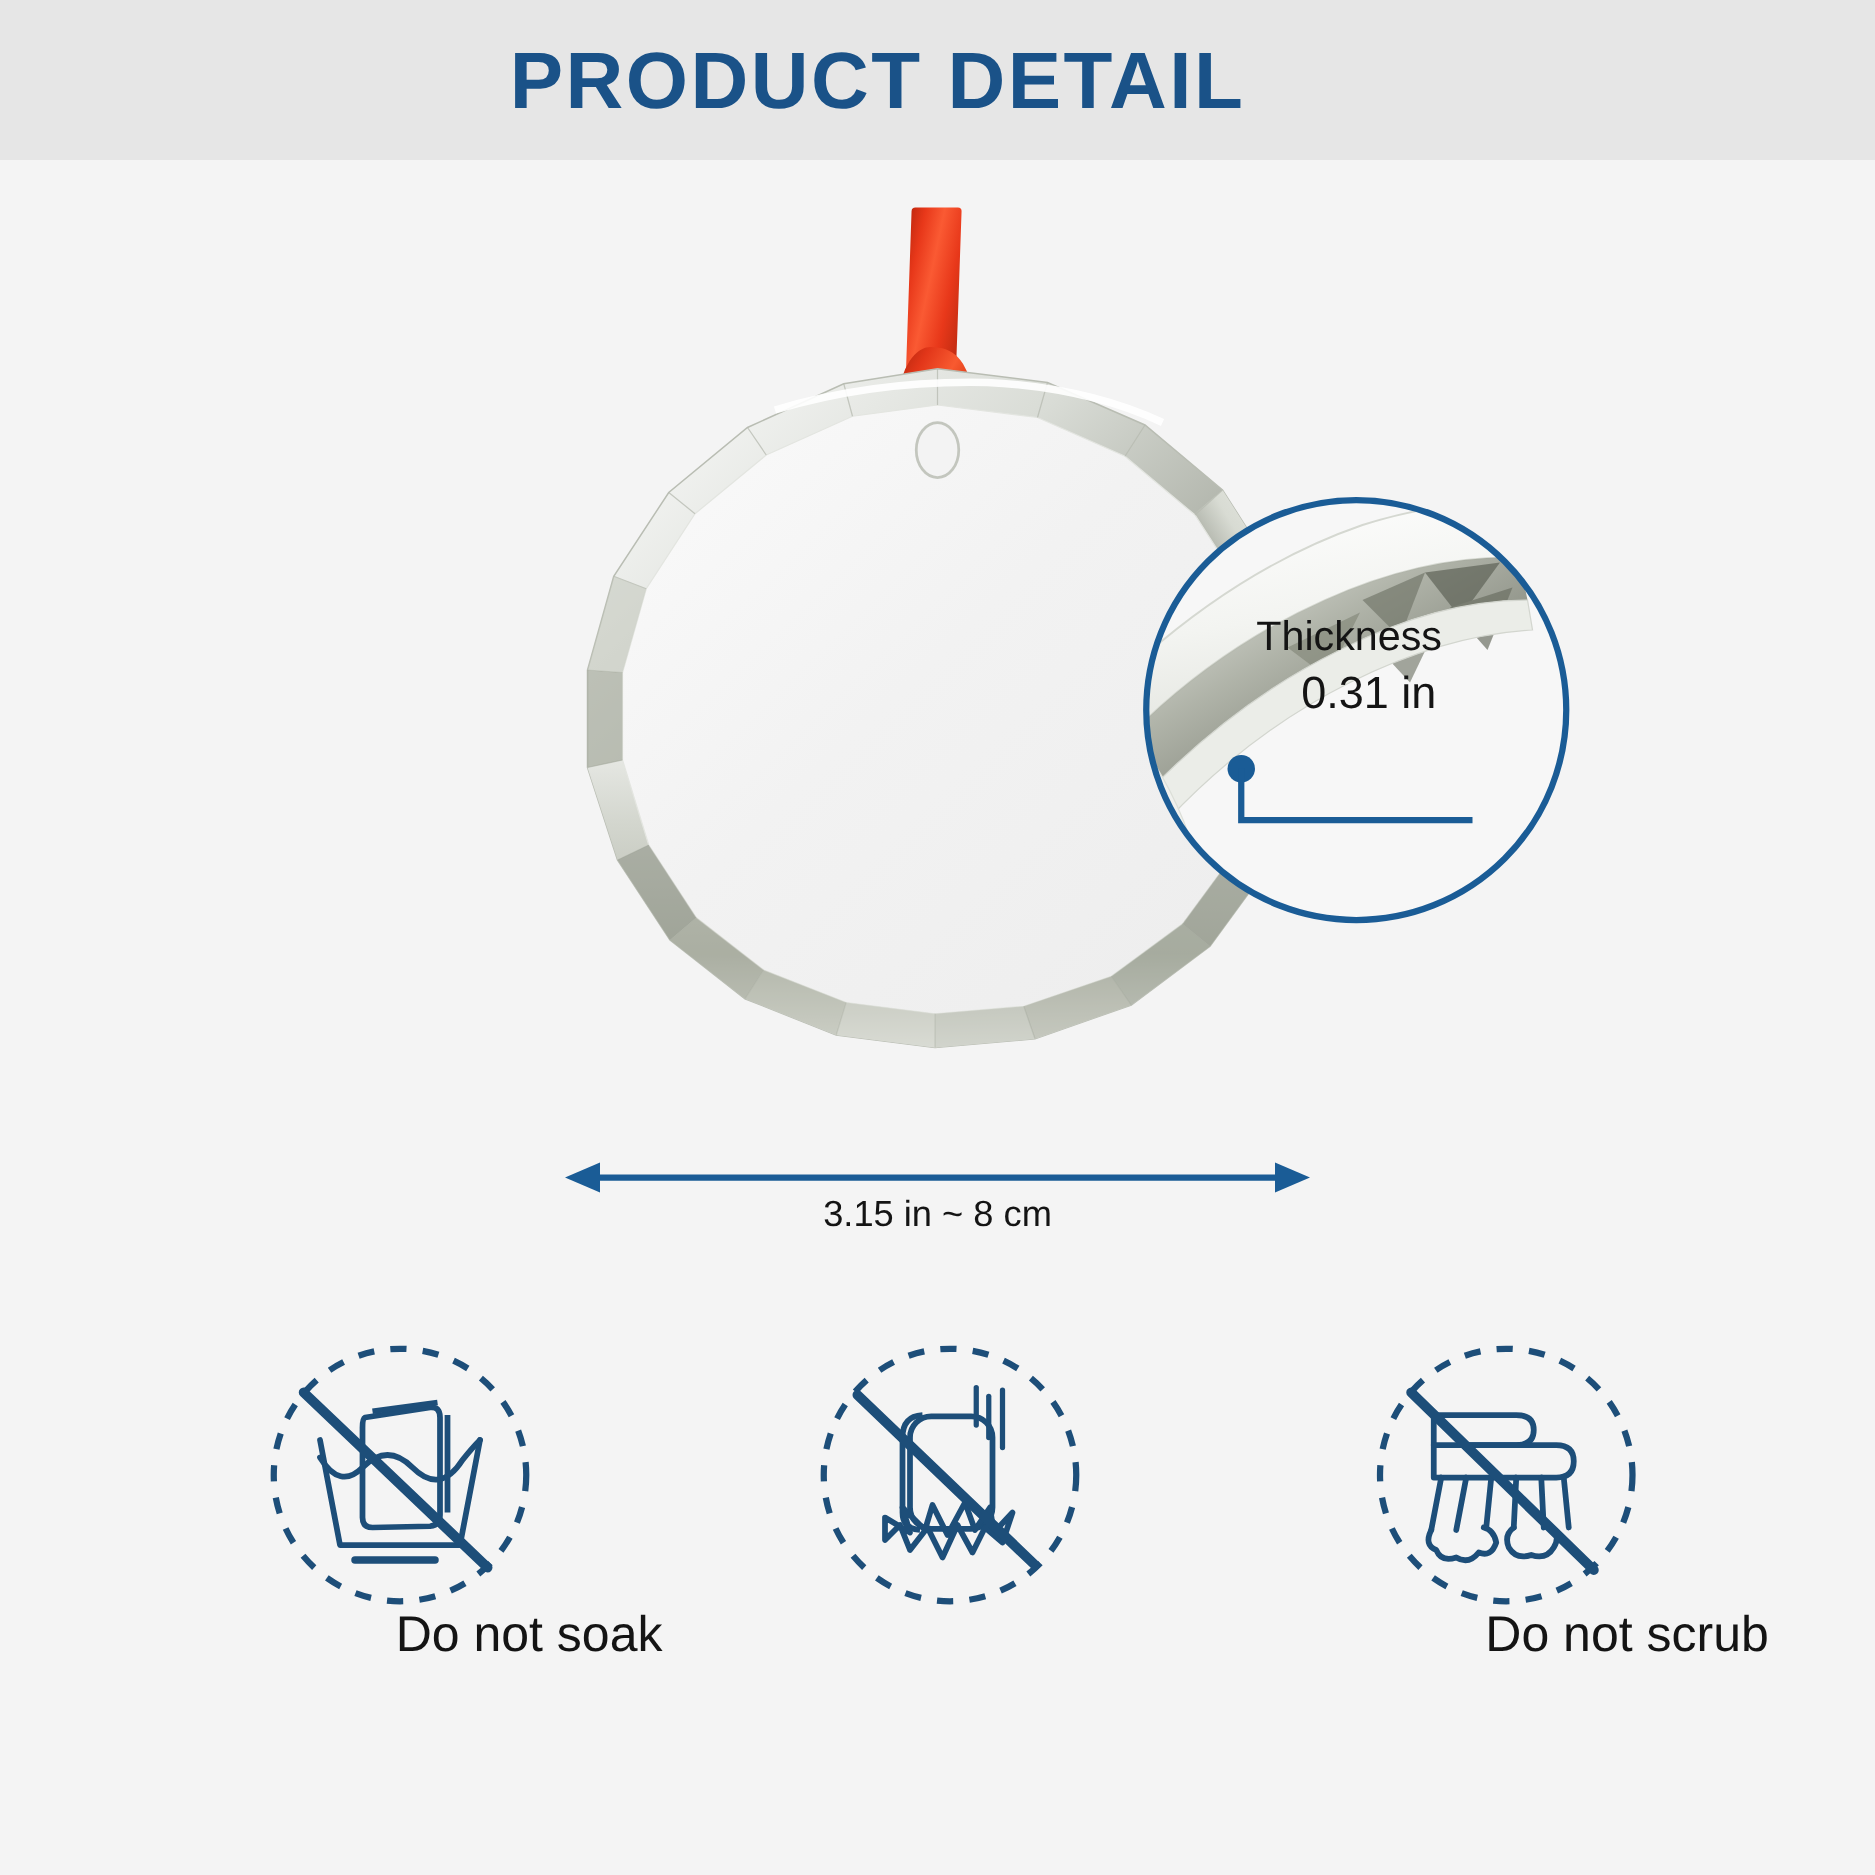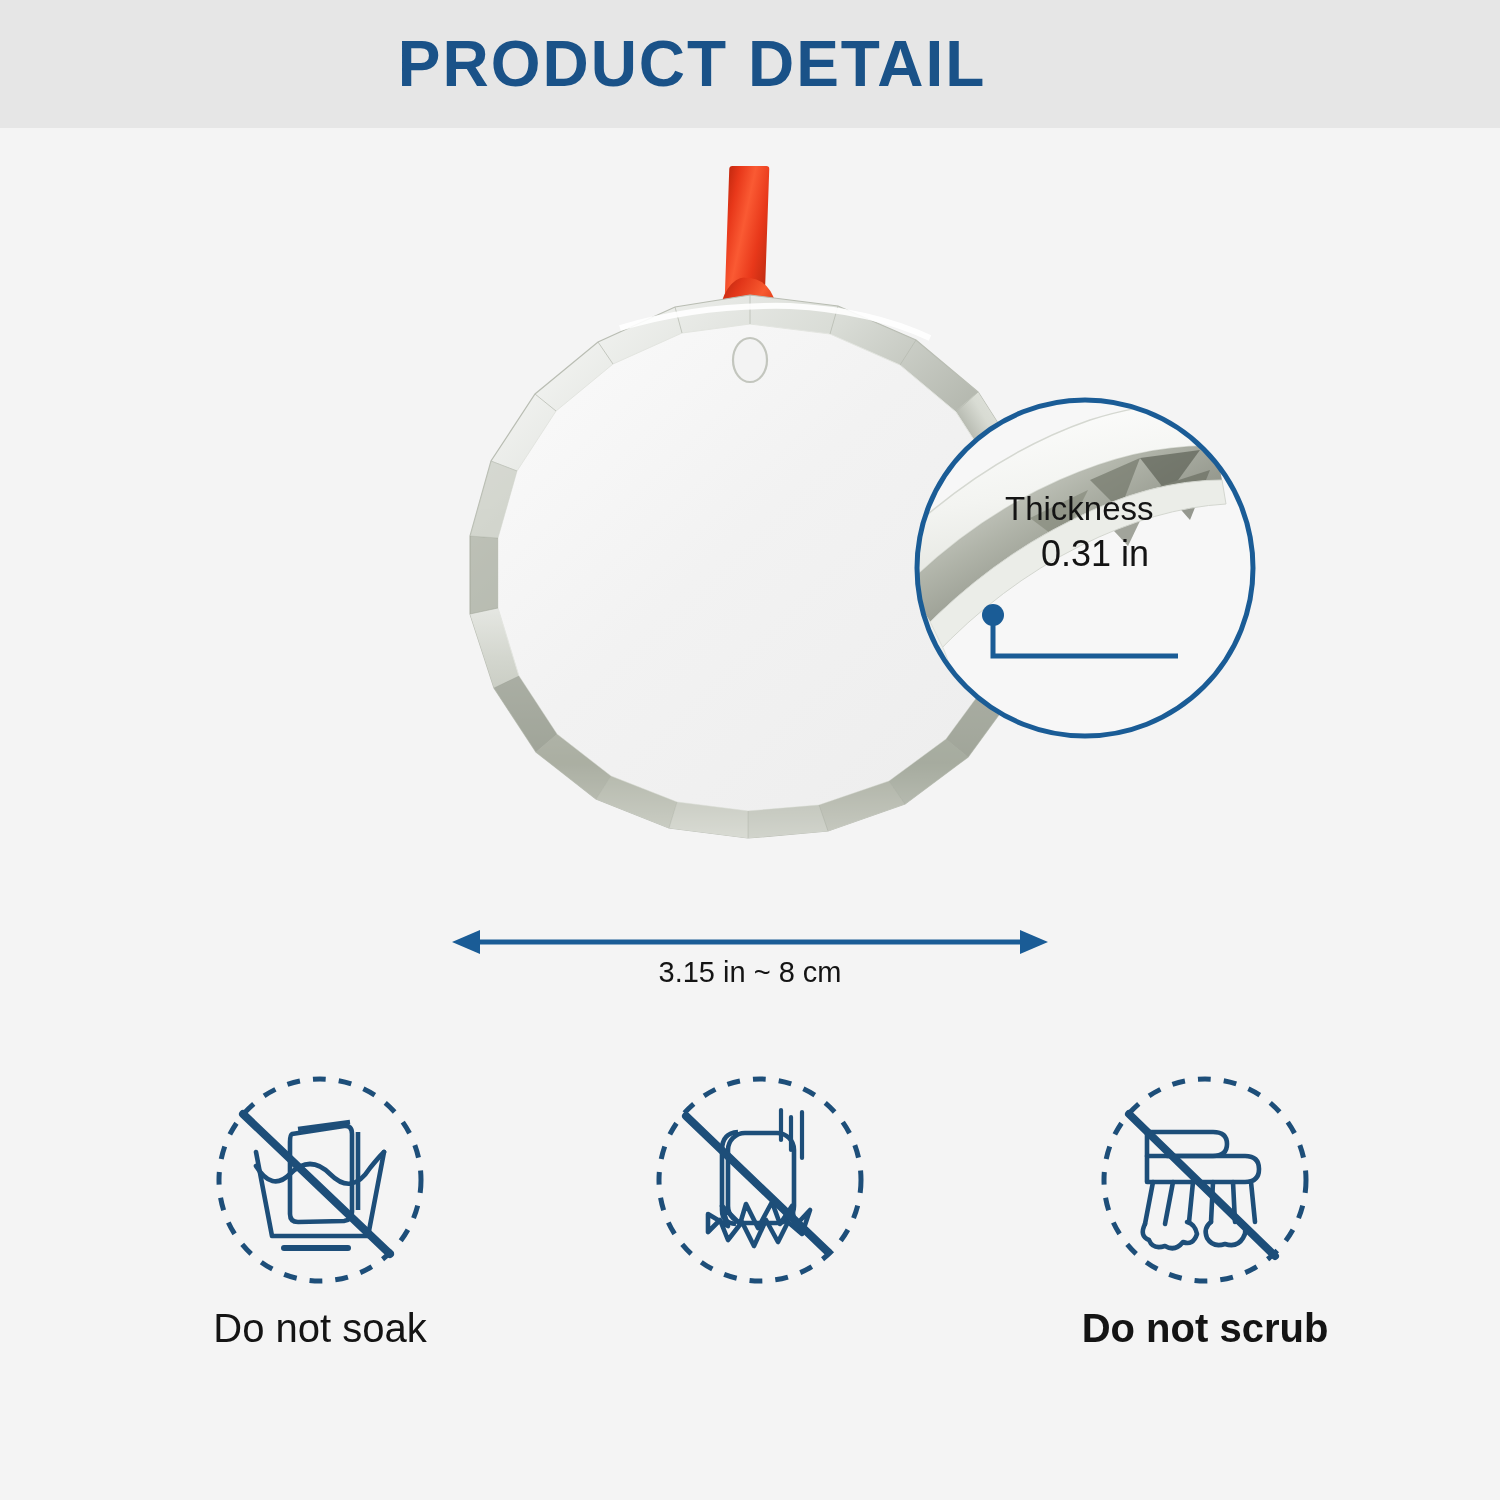--- a/index.html
+++ b/index.html
@@ -18,30 +18,31 @@
   
   .header-band {
     position: absolute;
     left: 0; top: 0;
     width: 1500px;
     height: 128px;
     background: #e6e6e6;
   }
   .page-title {
     position: absolute;
-    left: 12px; top: 22px;
+    left: 0; top: 22px;
     width: 1360px;
     text-align: center;
     font-size: 64px;
     font-weight: bold;
     letter-spacing: 2px;
     color: #1a5288;
     font-family: "Liberation Sans", sans-serif;
     line-height: 84px;
     white-space: nowrap;
+    padding-left: 22px;
   }
 
   
   .stage {
     position: absolute;
     left: 0; top: 128px;
     width: 1500px;
     height: 930px;
   }
 
@@ -132,32 +133,32 @@
     height: 400px;
   }
   .care-item {
     position: absolute;
     top: 0;
     width: 400px;
     height: 400px;
   }
   .care-item.i0 { left: 110px; }
   .care-item.i1 { left: 550px; }
-  .care-item.i2 { left: 995px; font-weight: bold; }
+  .care-item.i2 { left: 995px; }
 
   .care-icon-box {
     position: absolute;
     left: 100px; top: 10px;
     width: 220px; height: 220px;
   }
   .care-caption {
     position: absolute;
-    left: 0; top: 244px;
+    left: 0; top: 224px;
     width: 420px;
-    text-align: center;
+    text-align: right;
     font-size: 40px;
     line-height: 48px;
     color: #141414;
     font-family: "Liberation Sans", sans-serif;
   }
 </style>
 </head>
 <body>
 
 <div class="header-band"></div>

